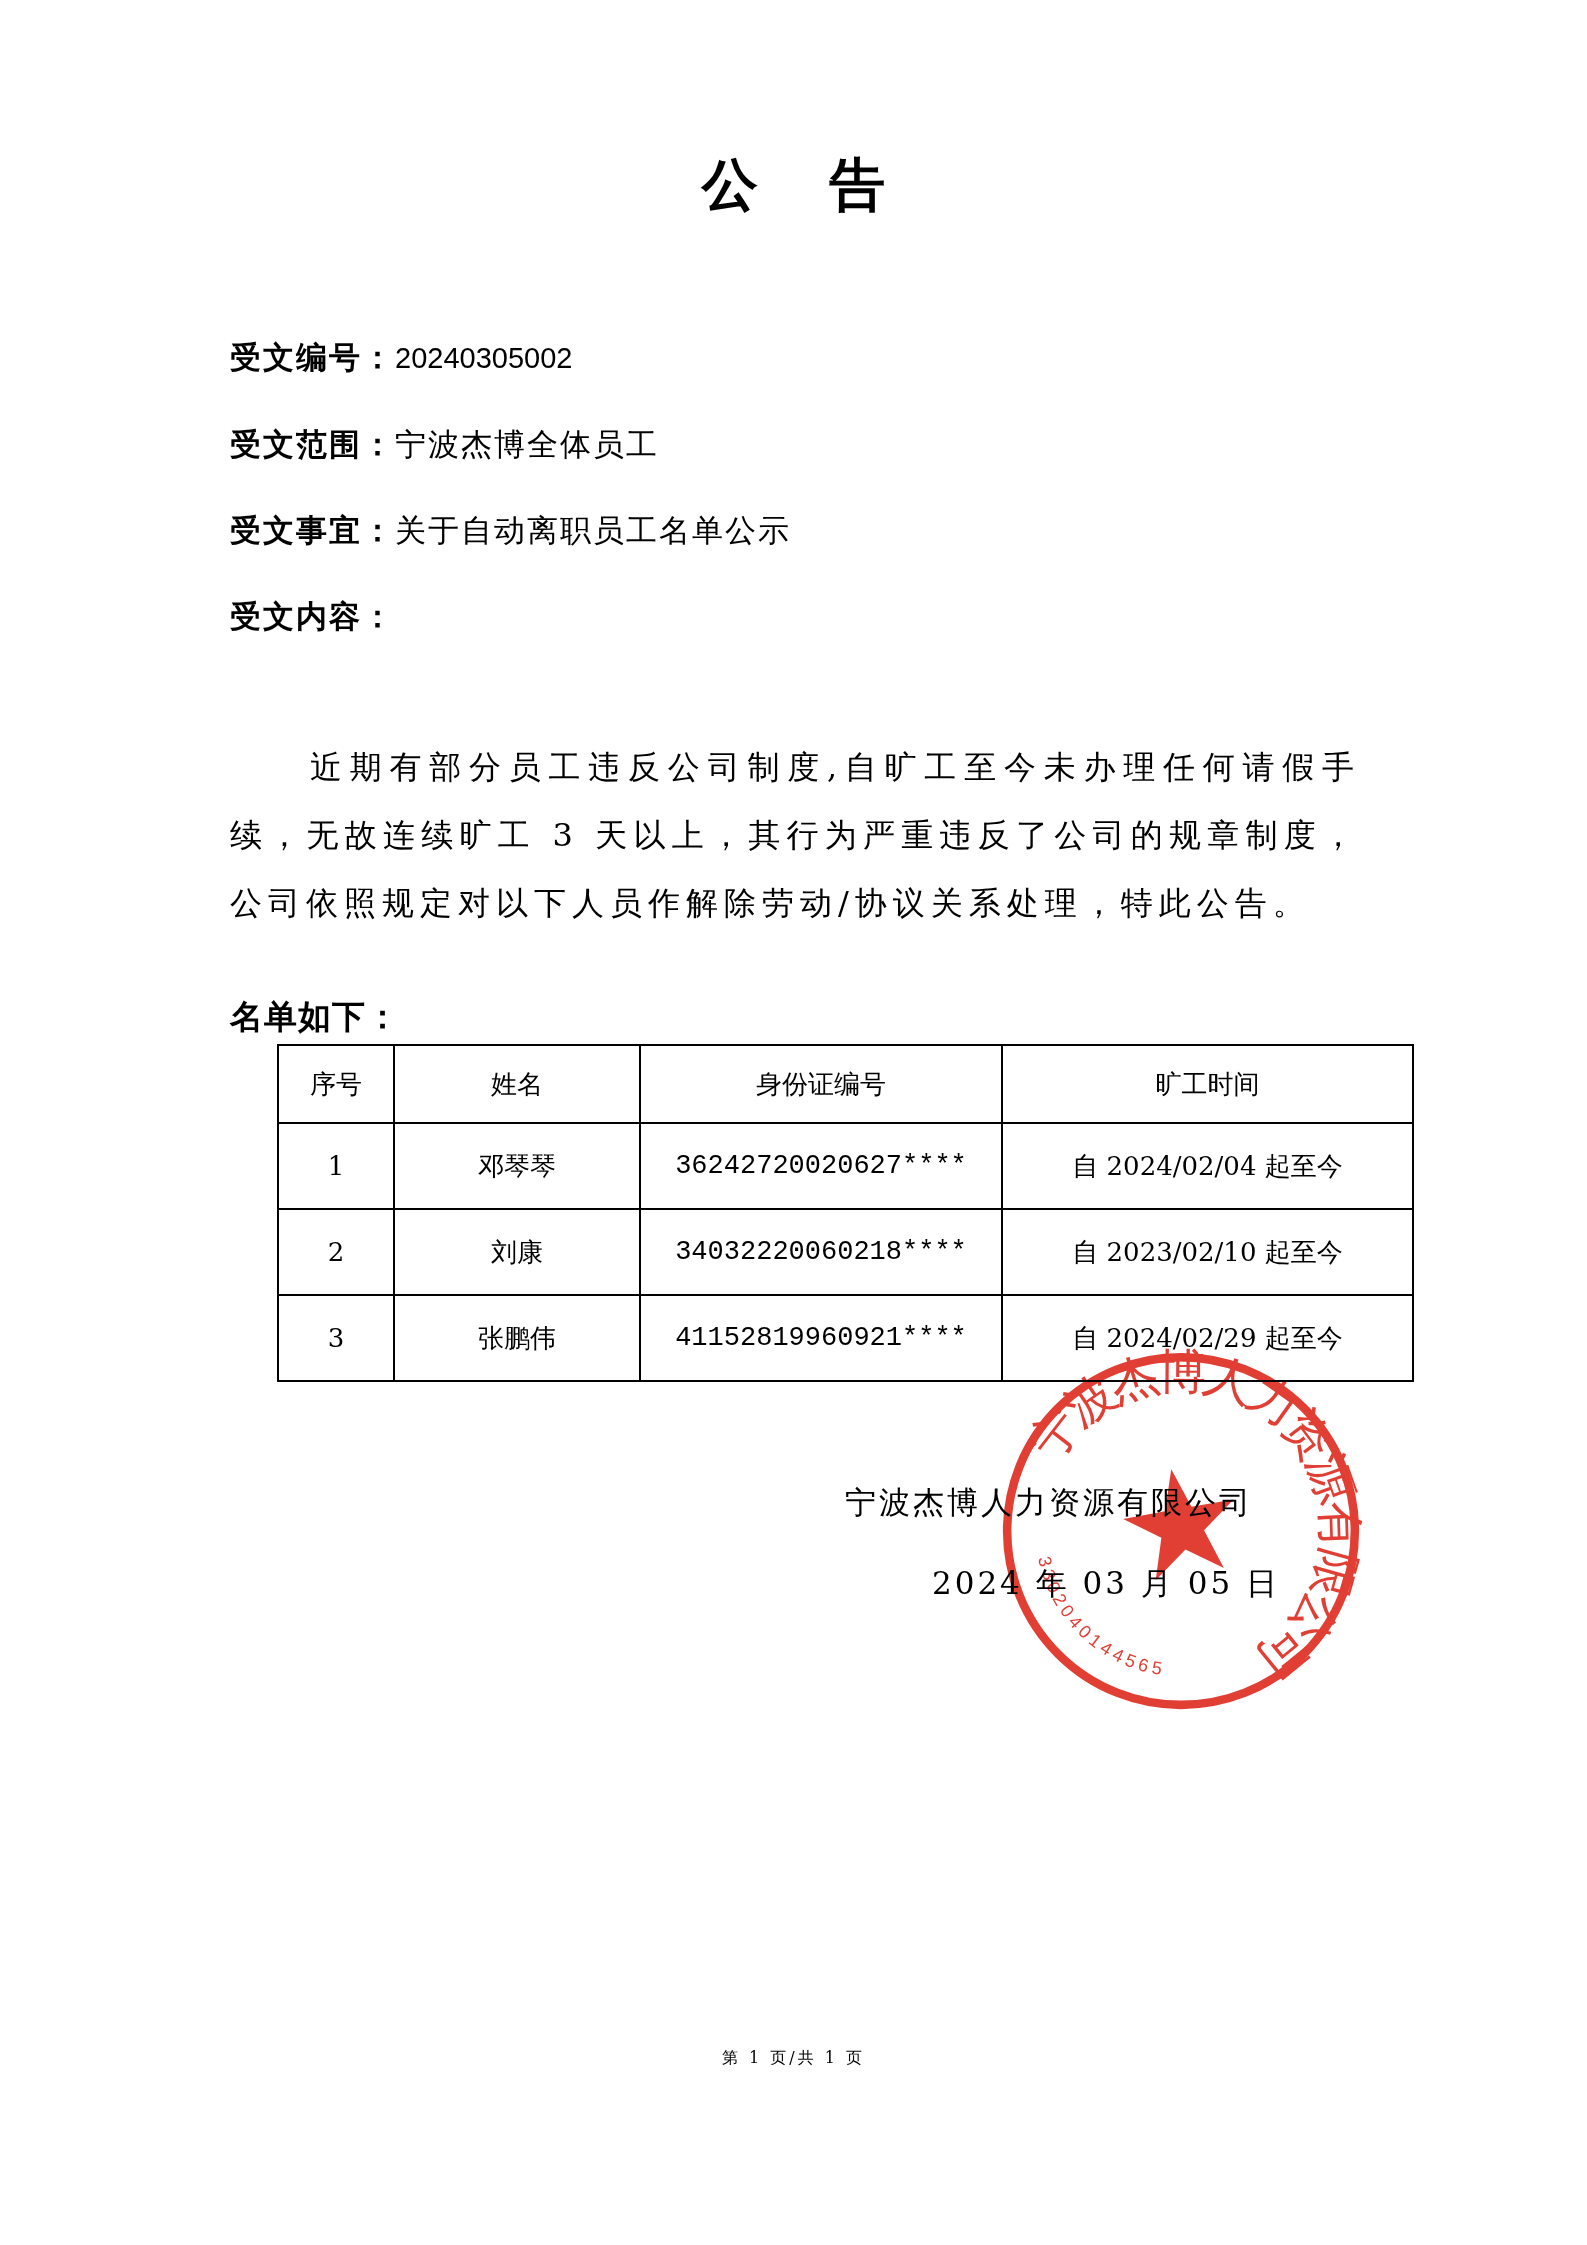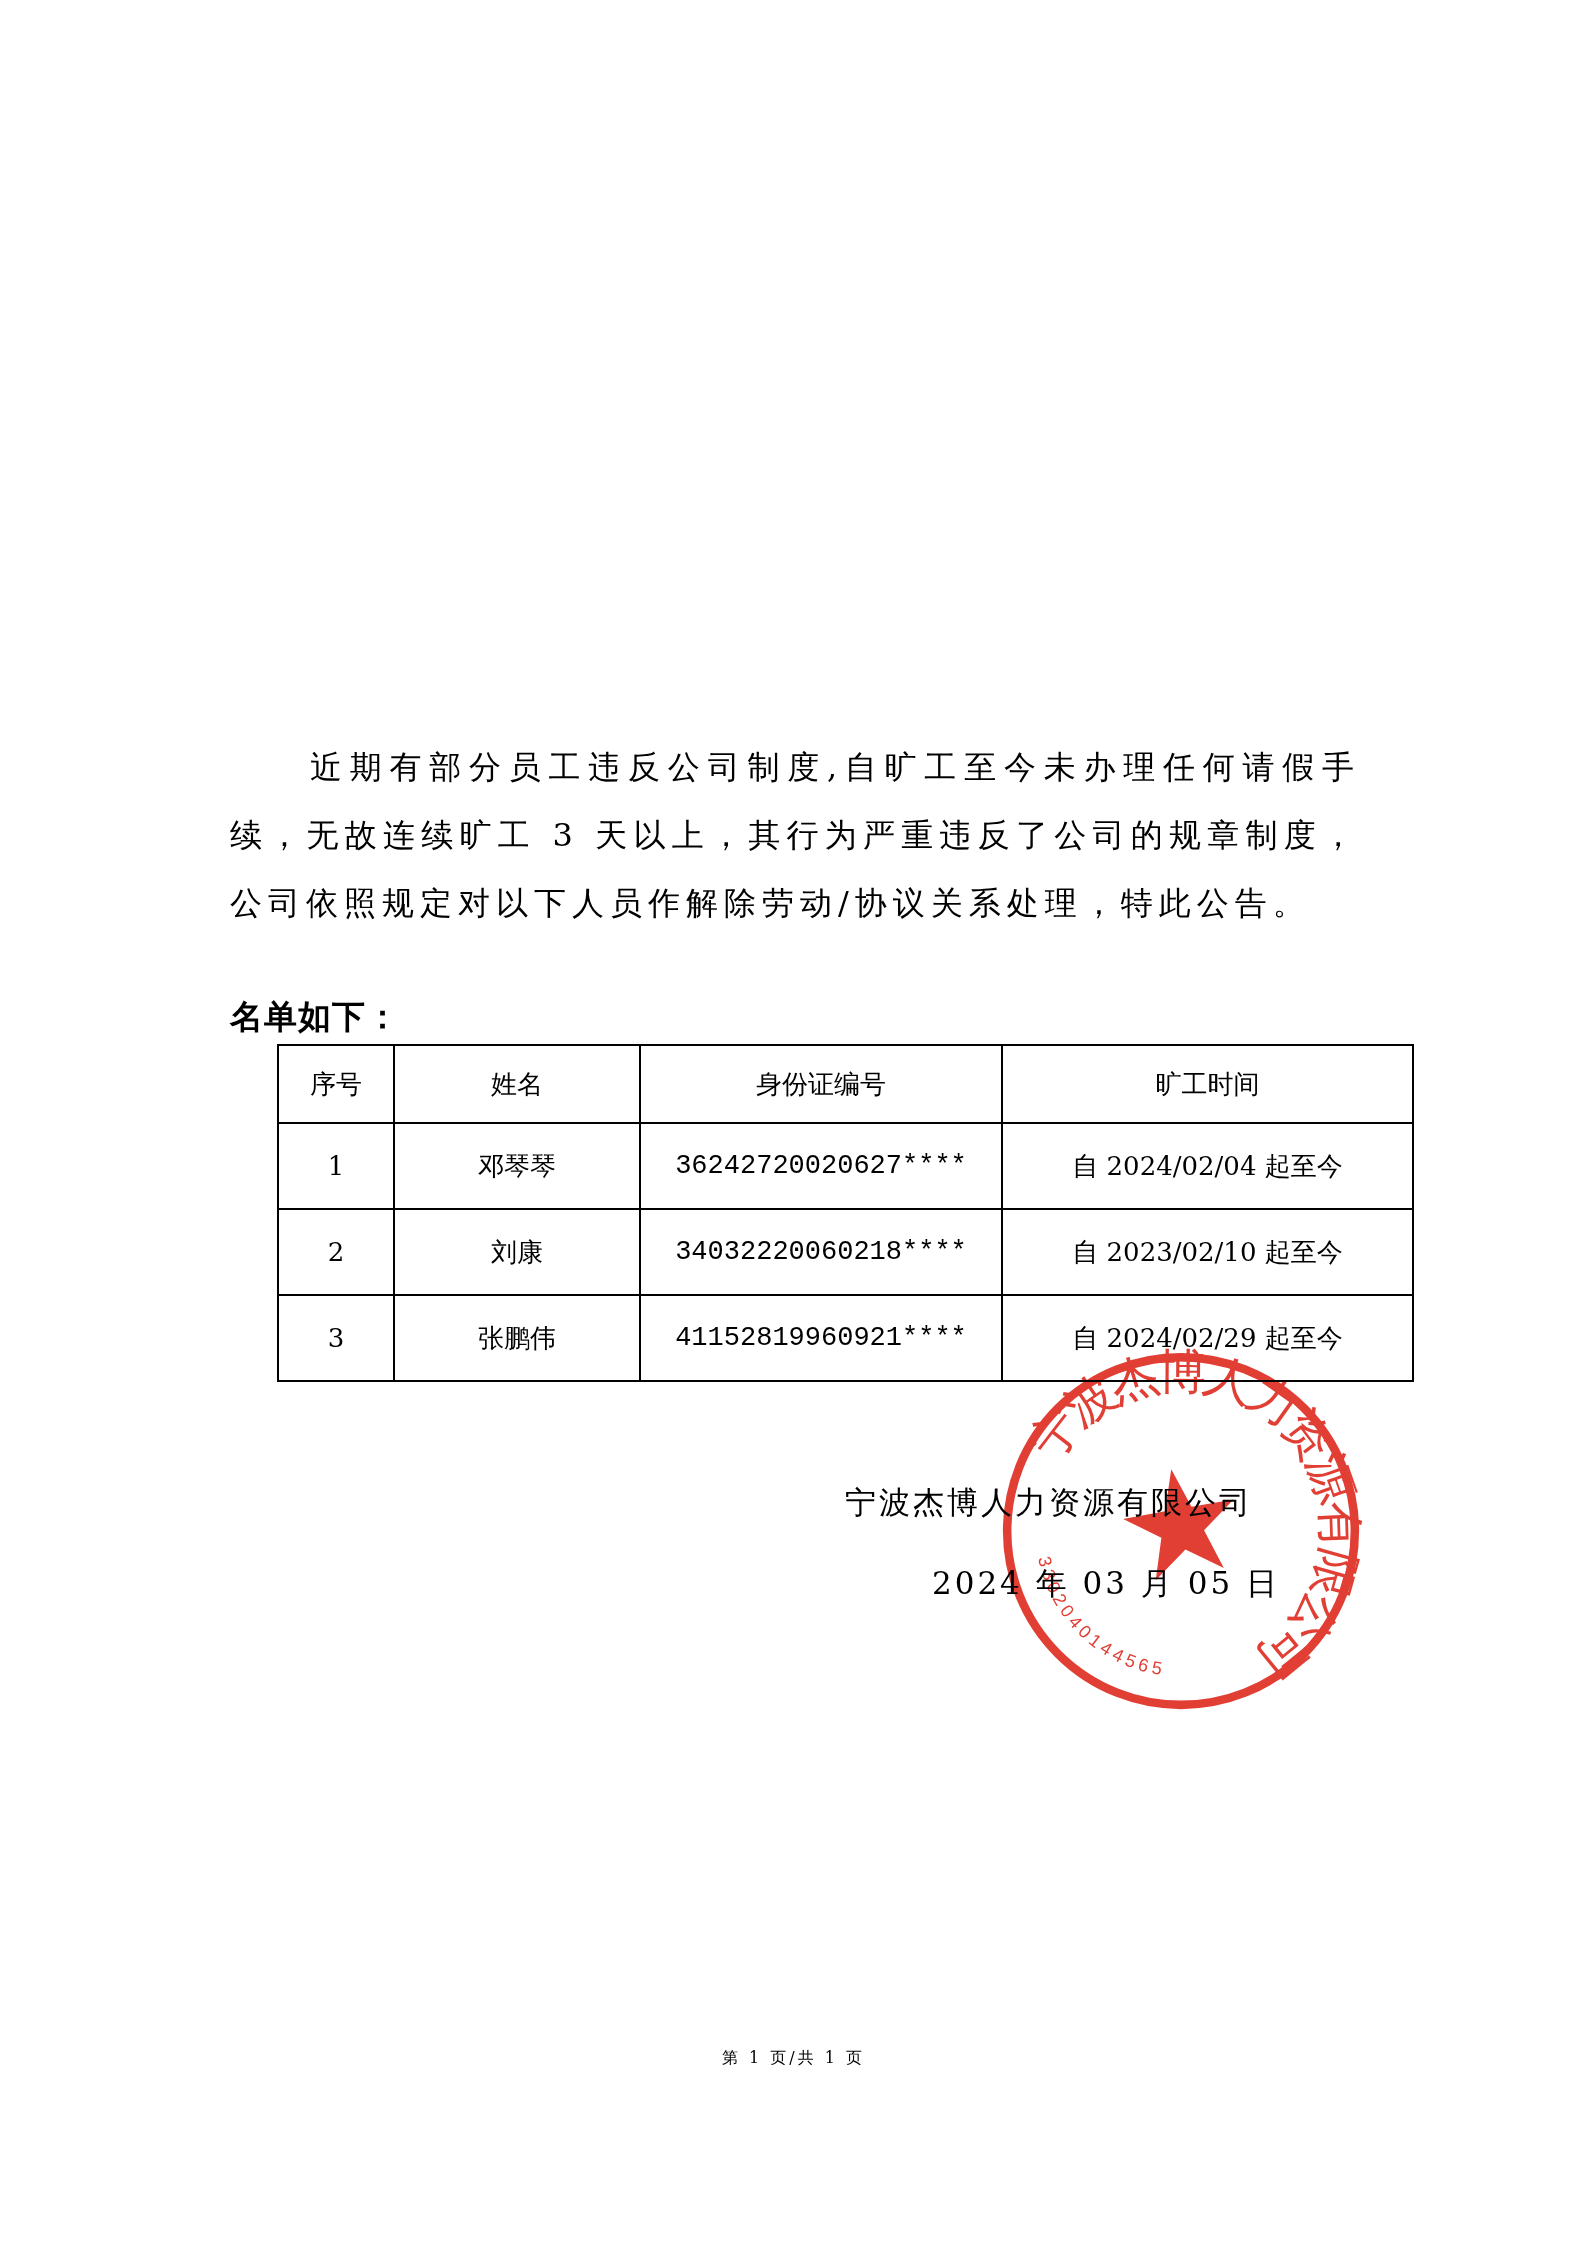--- a/index.html
+++ b/index.html
@@ -64,21 +64,36 @@
   .footer{
     position:absolute;top:2048px;left:0;width:100%;
     text-align:center;font-size:16px;letter-spacing:3px;
   }
 </style>
 </head>
 <body>
 
 <div class="page">
 
+  <div class="title">公 告</div>
 
+  <div class="fields">
+    <div class="field-row">
+      <span class="field-label">受文编号：</span><span class="field-value num">20240305002</span>
+    </div>
+    <div class="field-row">
+      <span class="field-label">受文范围：</span><span class="field-value">宁波杰博全体员工</span>
+    </div>
+    <div class="field-row">
+      <span class="field-label">受文事宜：</span><span class="field-value">关于自动离职员工名单公示</span>
+    </div>
+    <div class="field-row">
+      <span class="field-label">受文内容：</span><span class="field-value"></span>
+    </div>
+  </div>
 
 
   <div class="body-paragraph">近期有部分员工违反公司制度,自旷工至今未办理任何请假手续，无故连续旷工 3 天以上，其行为严重违反了公司的规章制度，公司依照规定对以下人员作解除劳动/协议关系处理，特此公告。</div>
 
   <div class="list-intro">名单如下：</div>
 
   <table class="roster">
     <colgroup>
       <col style="width:116px">
         <col style="width:246px">

